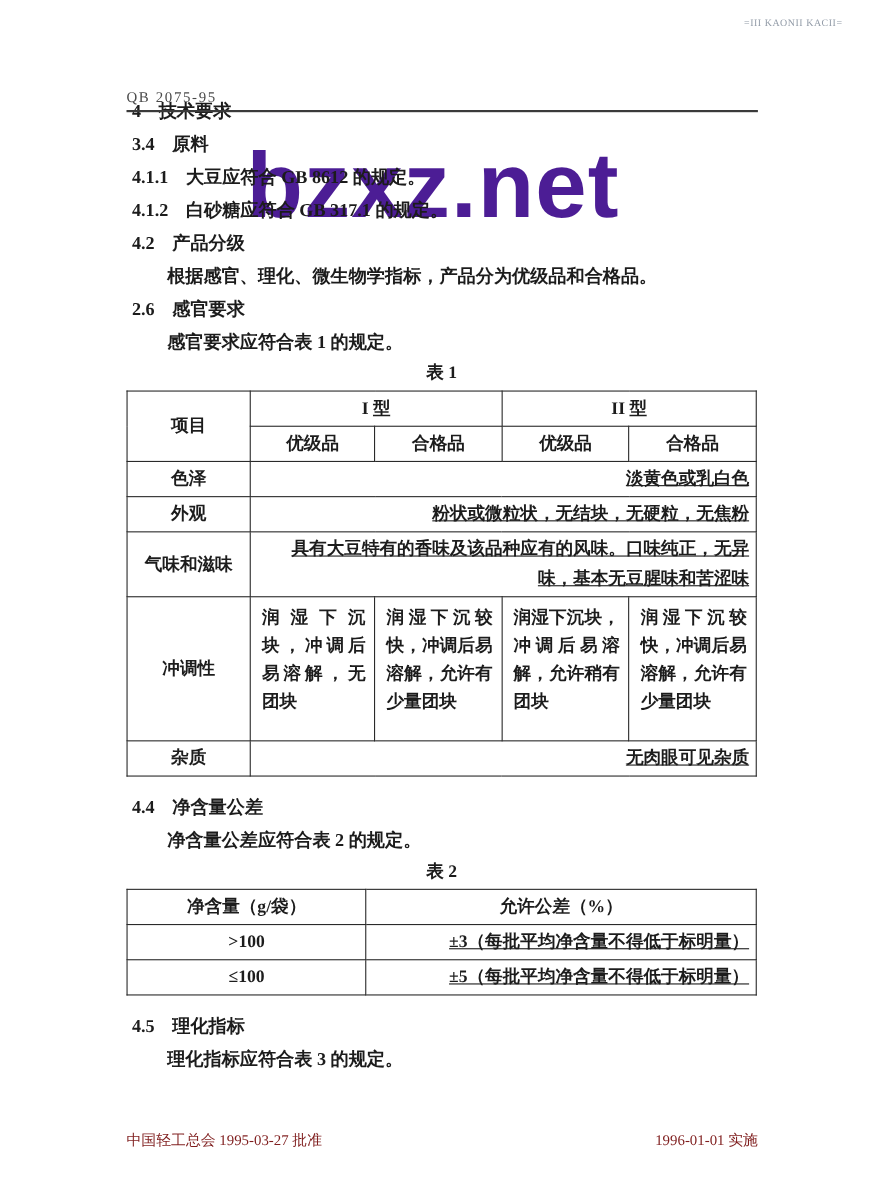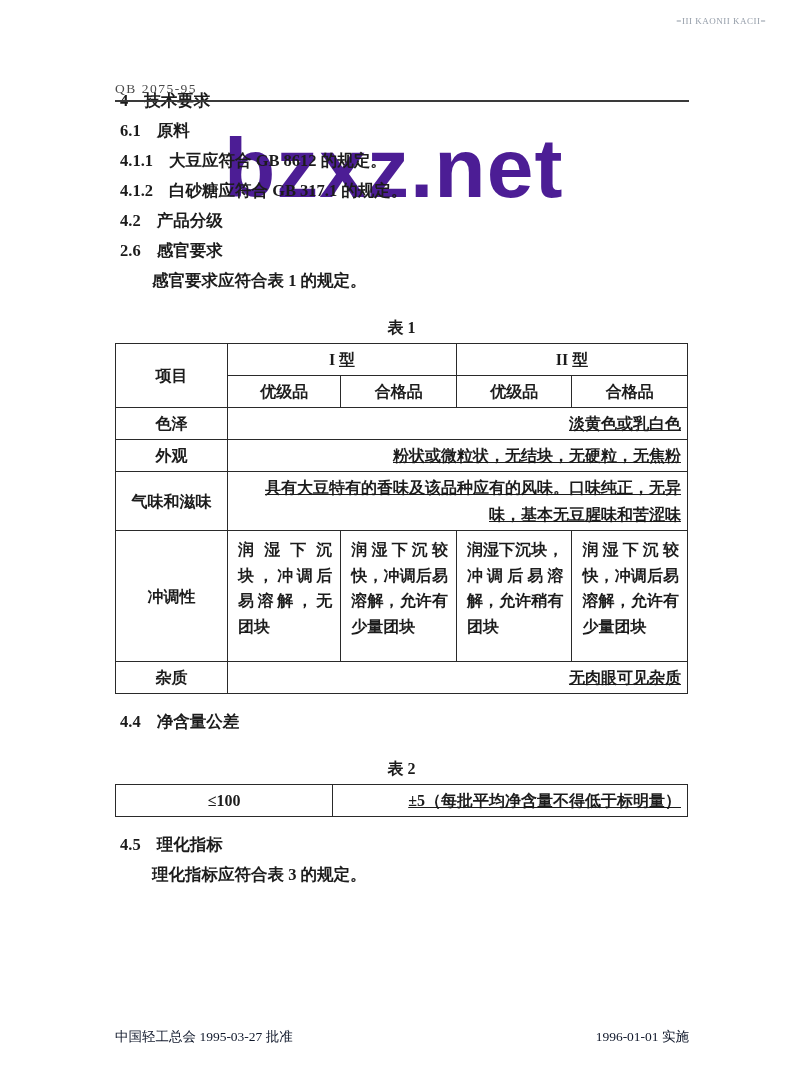--- a/index.html
+++ b/index.html
@@ -25,72 +25,73 @@
     position:absolute;top:40px;left:115px;width:574px;z-index:2;
     border-bottom:2px solid #3a3a3a;padding-bottom:3px;margin-top:41px;
   }
   .std-code{font-size:13.5px;color:#4a4a4a;letter-spacing:1.5px;}
   
   .content{position:absolute;top:86px;left:115px;width:573px;z-index:1;}
   .line{display:flex;line-height:30px;font-size:16.5px;font-weight:700;padding-left:5px;}
   .line .num{flex:0 0 auto;margin-right:16px;}
   .line .txt{flex:1 1 auto;}
   .p-line{display:block;line-height:30px;font-size:16.5px;font-weight:700;padding-left:37px;}
-  .tbl-caption{text-align:center;font-size:16px;font-weight:700;line-height:24px;margin-top:20px;}
+  .tbl-caption{text-align:center;font-size:16px;font-weight:700;line-height:24px;margin-top:2px;}
   table{border-collapse:collapse;width:100%;table-layout:fixed;margin-top:3px;}
   td{
     border:1.6px solid #2a2a2a;font-size:16px;font-weight:700;
     text-align:center;vertical-align:middle;padding:2px 6px;line-height:27px;
   }
   td.cell-left{text-align:right;padding-left:12px;text-decoration:underline;}
   td.cell-block{
     text-align:justify;vertical-align:top;
     padding:6px 8px 22px 10px;line-height:25.5px;
   }
   .sec-gap{margin-top:13px;}
   
   .page-footer{
     position:absolute;top:1028px;left:115px;width:574px;z-index:2;
     display:flex;justify-content:space-between;
-    font-size:13.5px;color:#0f172a;
+    font-size:13.5px;color:#7f1d1d;
   }
 </style>
 </head>
 <body>
 
 <div class="corner-wm">=III KAONII KACII=</div>
 
 <div class="site-wm">bzxz.net</div>
 
 <div class="page-header">
   <div class="std-code">QB 2075-95</div>
 </div>
 
 <div class="content">
 
   <div class="line">
     <span class="num">4</span>
     <span class="txt">技术要求</span>
   </div>
   <div class="line">
-    <span class="num">6.1</span>
+    <span class="num">3.4</span>
     <span class="txt">原料</span>
   </div>
   <div class="line">
     <span class="num">4.1.1</span>
     <span class="txt">大豆应符合 GB 8612 的规定。</span>
   </div>
   <div class="line">
     <span class="num">4.1.2</span>
     <span class="txt">白砂糖应符合 GB 317.1 的规定。</span>
   </div>
   <div class="line">
     <span class="num">4.2</span>
     <span class="txt">产品分级</span>
   </div>
+  <div class="p-line">根据感官、理化、微生物学指标，产品分为优级品和合格品。</div>
   <div class="line">
     <span class="num">2.6</span>
     <span class="txt">感官要求</span>
   </div>
   <div class="p-line">感官要求应符合表 1 的规定。</div>
 
   <div class="tbl-caption">表 1</div>
   <table>
     <colgroup>
       <col style="width:19.6%">
@@ -134,28 +135,37 @@
         <td>杂质</td>
         <td colspan="4" class="cell-left">无肉眼可见杂质</td>
       </tr>
     </tbody>
   </table>
 
   <div class="line sec-gap">
     <span class="num">4.4</span>
     <span class="txt">净含量公差</span>
   </div>
+  <div class="p-line">净含量公差应符合表 2 的规定。</div>
 
   <div class="tbl-caption">表 2</div>
   <table>
     <colgroup>
         <col style="width:38%">
         <col style="width:62%">
       </colgroup>
     <tbody>
+      <tr>
+        <td>净含量（g/袋）</td>
+        <td>允许公差（%）</td>
+      </tr>
+      <tr>
+        <td>&gt;100</td>
+        <td class="cell-left" style="padding-left:26px">±3（每批平均净含量不得低于标明量）</td>
+      </tr>
       <tr>
         <td>≤100</td>
         <td class="cell-left" style="padding-left:26px">±5（每批平均净含量不得低于标明量）</td>
       </tr>
     </tbody>
   </table>
 
   <div class="line sec-gap">
     <span class="num">4.5</span>
     <span class="txt">理化指标</span>

